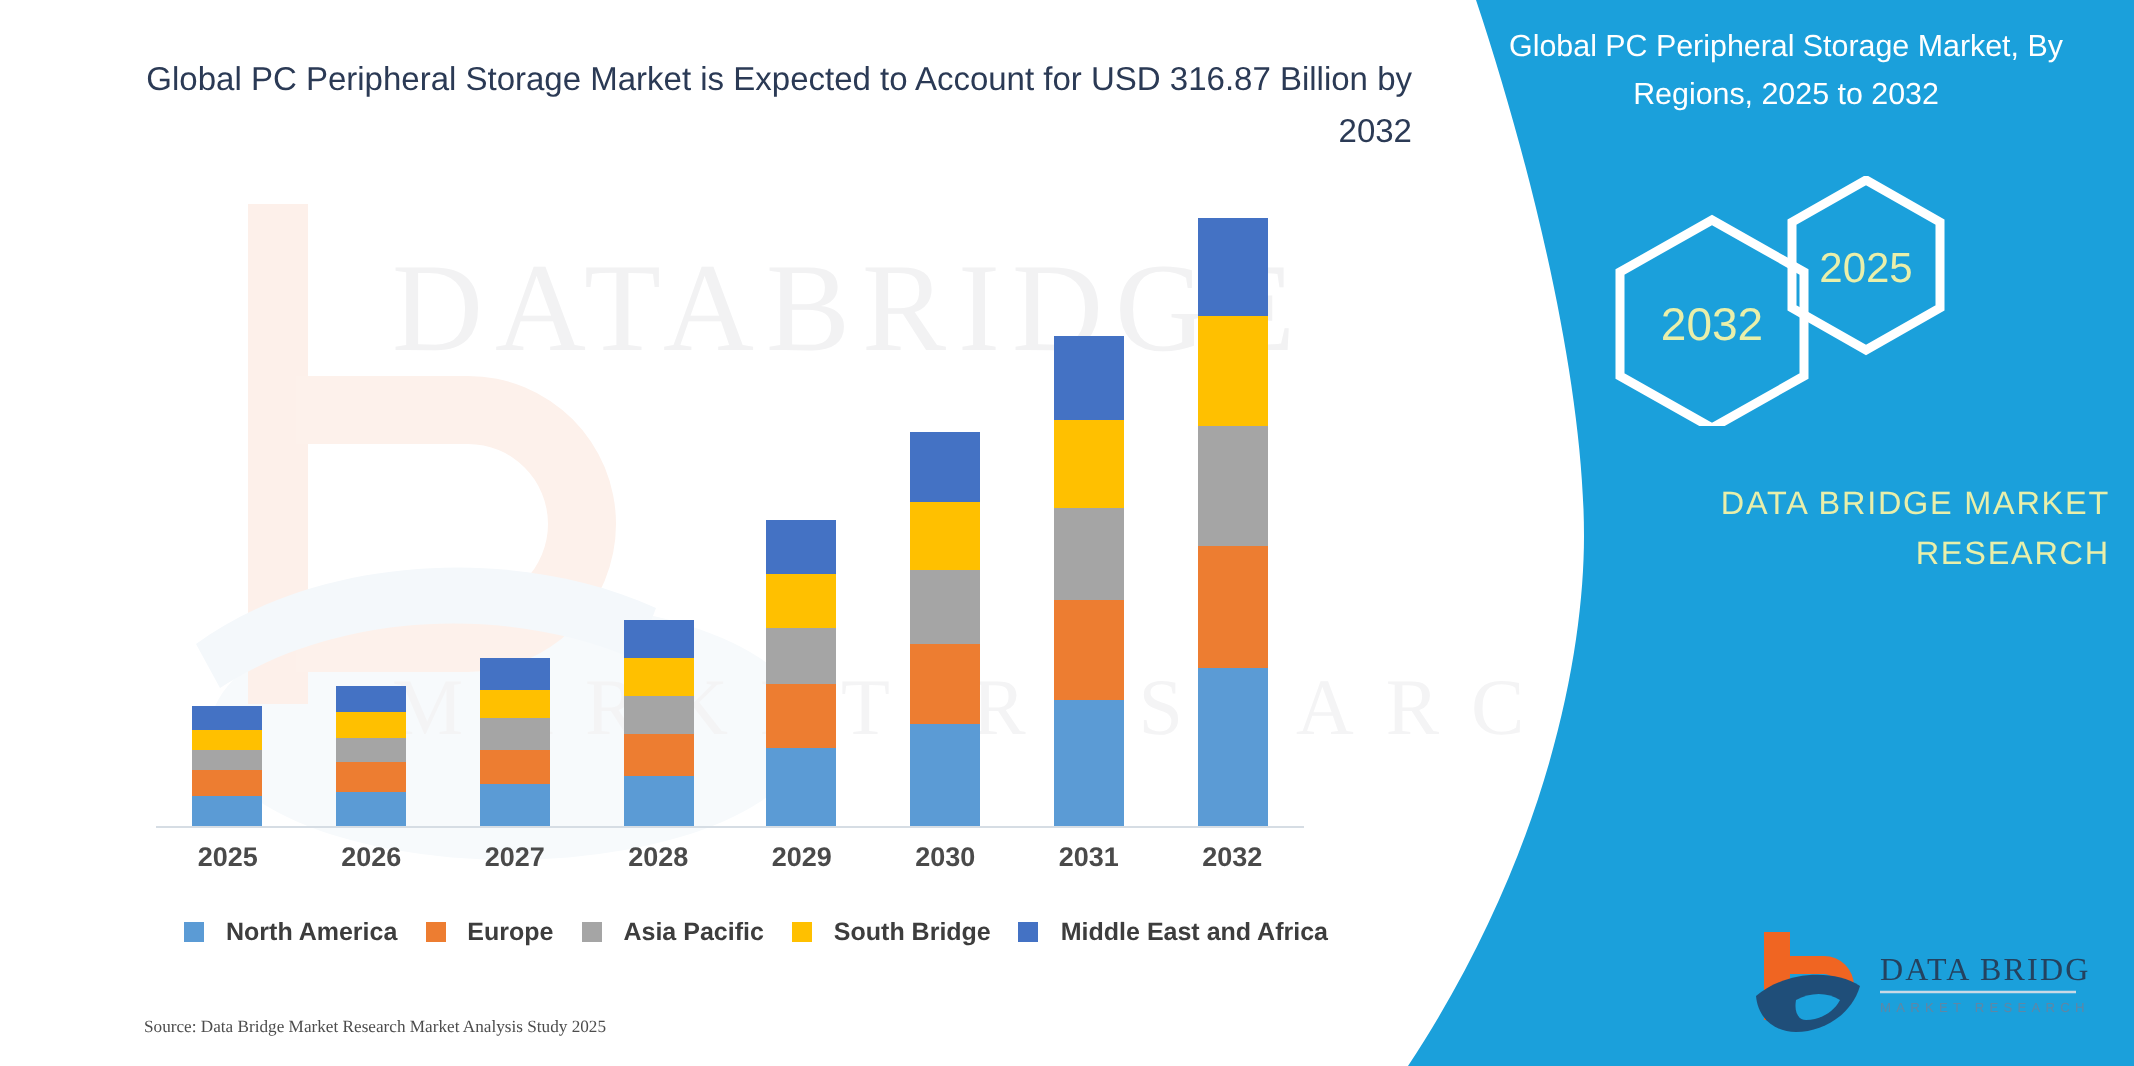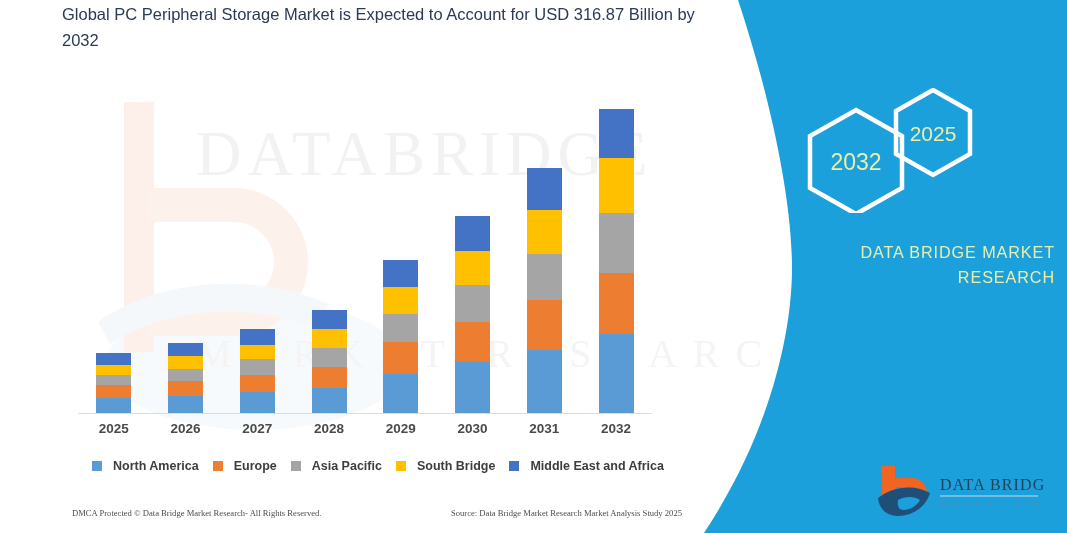--- a/index.html
+++ b/index.html
@@ -50,23 +50,23 @@
   }
   .wm-ellipse {
     position: absolute; left: 105px; top: 300px;
     width: 300px; height: 130px;
     border-radius: 50%;
     background: #f7fafc;
     pointer-events: none;
   }
 
   .chart-title {
-    position: absolute; left: 62px; top: 2px;
+    position: absolute; left: 62px; top: 28px;
     width: 644px;
-    text-align: left;
+    text-align: right;
     font-size: 16.5px;
     line-height: 1.55;
     color: #2b3a55;
     font-weight: 400;
   }
 
   
   .plot {
     position: absolute;
     left: 78px; top: 96px;
@@ -289,32 +289,32 @@
           <span class="legend-swatch" style="background: rgb(255, 192, 0);"></span>
           <span class="legend-label">South Bridge</span>
         </div>
         <div class="legend-item">
           <span class="legend-swatch" style="background: rgb(68, 114, 196);"></span>
           <span class="legend-label">Middle East and Africa</span>
         </div>
       </div>
 
     <div class="footer">
-      <span>DMCA Protected © Data Bridge Market Research-  All Rights Reserved.</span>
       <span>Source: Data Bridge Market Research  Market Analysis Study 2025</span>
     </div>
   </div>
 
   <div class="right-panel">
     <svg class="bg" width="407" height="533" viewBox="0 0 407 533">
       <path d="M78 0 L407 0 L407 533 L44 533 C112 430 132 330 132 268 C132 188 104 78 78 0 Z" fill="#1ba0db"></path>
       <path d="M40 248 a46 46 0 0 0 0 92 a170 170 0 0 0 0 -92 z" fill="#ffffff" opacity="0.92"></path>
     </svg>
 
     <div class="right-content">
+      <div class="right-title">Global PC Peripheral Storage Market, By Regions, 2025 to 2032</div>
 
       <svg class="hexes" viewBox="0 0 275 125">
 
         <g>
           <polygon points="66,22 112,48 112,100 66,126 20,100 20,48" fill="none" stroke="#ffffff" stroke-width="4.5"></polygon>
         </g>
 
         <g>
           <polygon points="143,2 180,23 180,66 143,87 106,66 106,23" fill="none" stroke="#ffffff" stroke-width="4.5"></polygon>
         </g>

